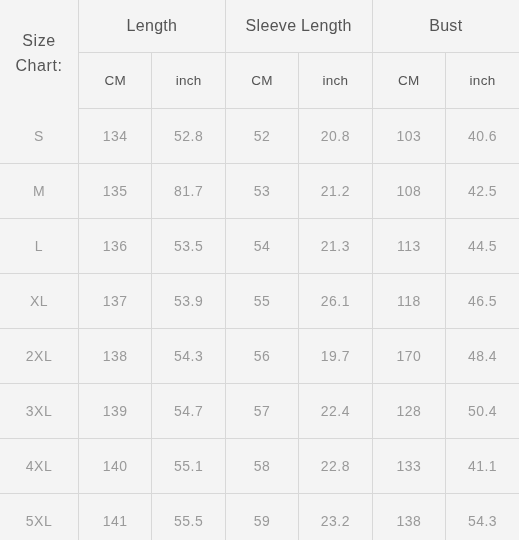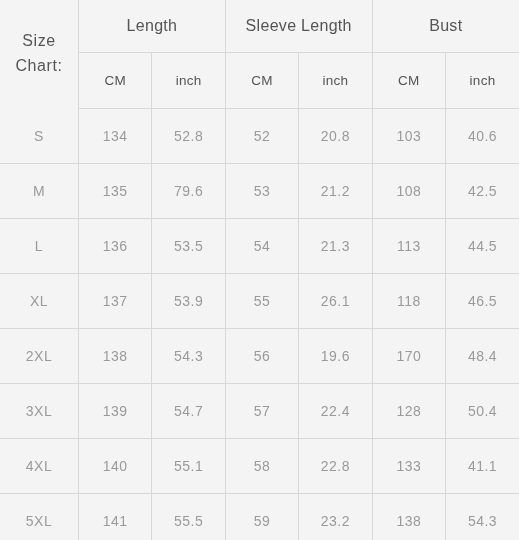--- a/index.html
+++ b/index.html
@@ -108,21 +108,21 @@
       <td class="data-cell">134</td>
       <td class="data-cell">52.8</td>
       <td class="data-cell">52</td>
       <td class="data-cell">20.8</td>
       <td class="data-cell">103</td>
       <td class="data-cell">40.6</td>
     </tr>
     <tr>
       <td class="size-cell">M</td>
       <td class="data-cell">135</td>
-      <td class="data-cell">79.6</td>
+      <td class="data-cell">81.7</td>
       <td class="data-cell">53</td>
       <td class="data-cell">21.2</td>
       <td class="data-cell">108</td>
       <td class="data-cell">42.5</td>
     </tr>
     <tr>
       <td class="size-cell">L</td>
       <td class="data-cell">136</td>
       <td class="data-cell">53.5</td>
       <td class="data-cell">54</td>
@@ -137,21 +137,21 @@
       <td class="data-cell">55</td>
       <td class="data-cell">26.1</td>
       <td class="data-cell">118</td>
       <td class="data-cell">46.5</td>
     </tr>
     <tr>
       <td class="size-cell">2XL</td>
       <td class="data-cell">138</td>
       <td class="data-cell">54.3</td>
       <td class="data-cell">56</td>
-      <td class="data-cell">19.6</td>
+      <td class="data-cell">19.7</td>
       <td class="data-cell">170</td>
       <td class="data-cell">48.4</td>
     </tr>
     <tr>
       <td class="size-cell">3XL</td>
       <td class="data-cell">139</td>
       <td class="data-cell">54.7</td>
       <td class="data-cell">57</td>
       <td class="data-cell">22.4</td>
       <td class="data-cell">128</td>

